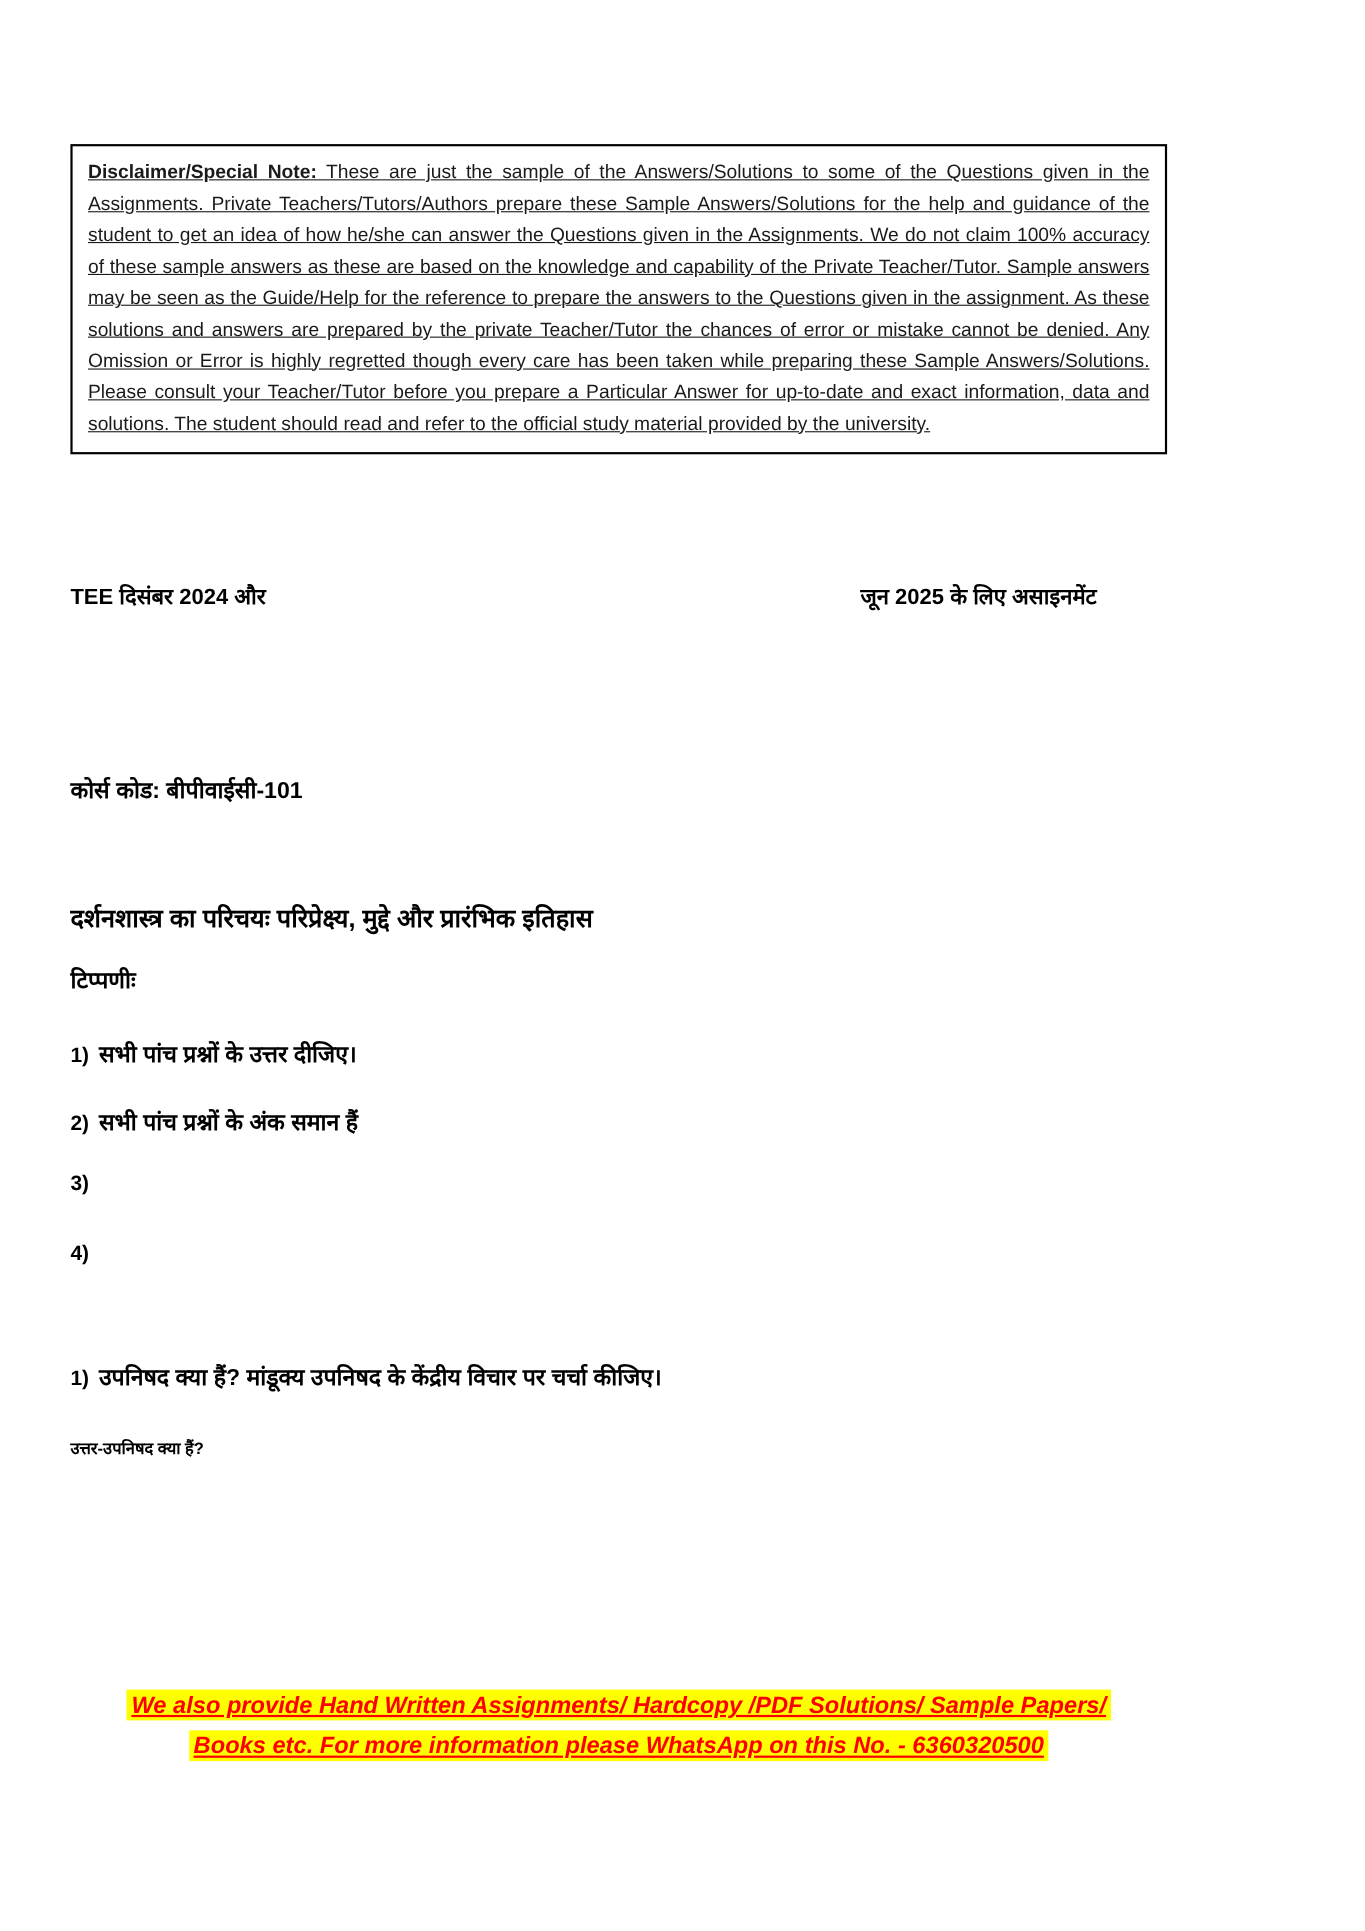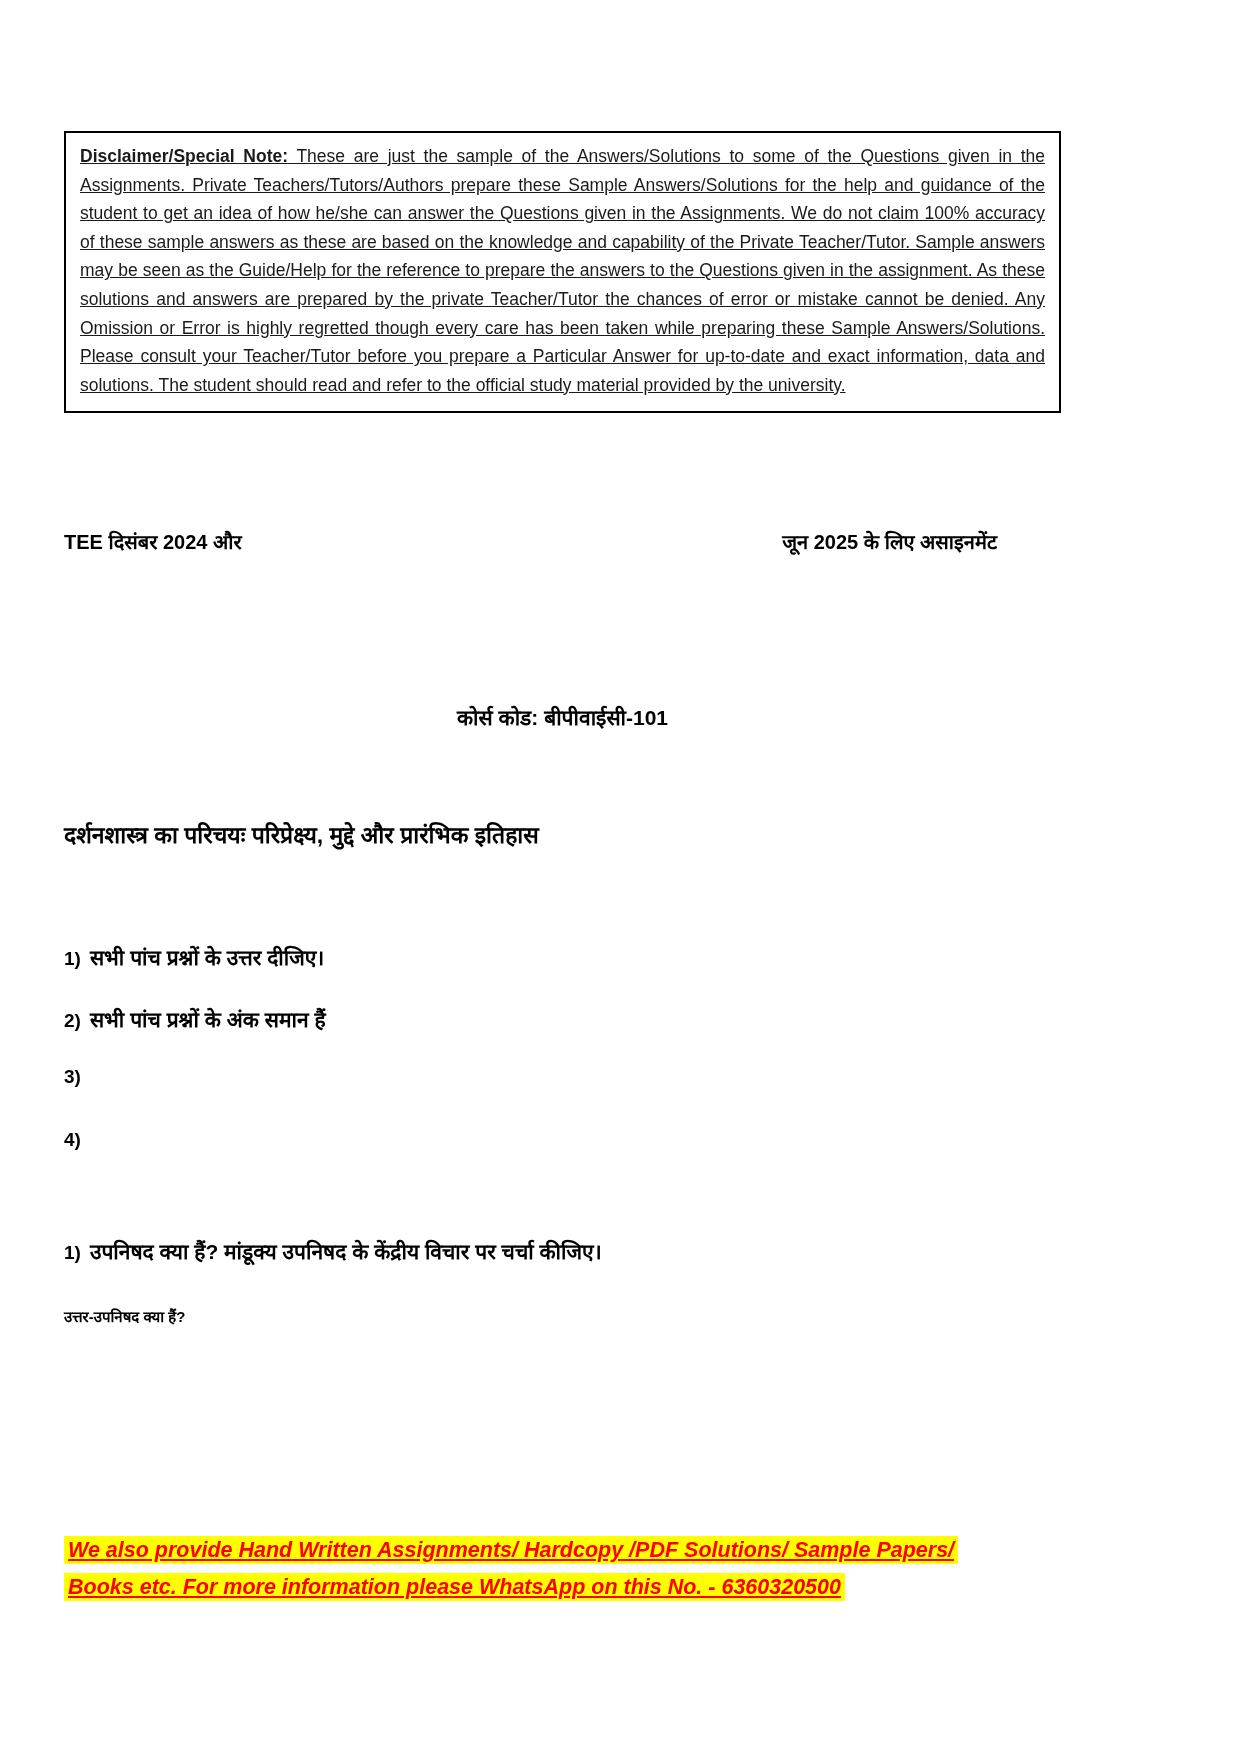--- a/index.html
+++ b/index.html
@@ -30,21 +30,21 @@
 
   .hline { position:absolute; width:100%; display:flex; justify-content:space-between; font-weight:bold; font-size:20px; }
   .hline1 { top:528px;justify-content:space-between; }
   .hline2 { top:590px; }
   .hline1 .right { margin-right:64px; }
   .hline2 .left  { margin-left:130px; }
   .hline2 .right { margin-right:52px; }
 
   .course-code {
     position:absolute; top:703px; width:100%;
-    text-align:center; font-weight:bold; font-size:21px;
+    font-weight:bold; font-size:21px;
   }
 
   .section-title {
     position:absolute; top:818px; width:100%;
     font-weight:bold; font-size:23px;
   }
   .notes-label {
     position:absolute; top:876px; width:100%;
     font-weight:bold; font-size:21px;
   }
@@ -66,20 +66,21 @@
   }
   .question-row .num { margin-right:9px; font-size:19px; }
 
   .answer-lead {
     position:absolute; top:1306px; width:100%;
     font-weight:bold; font-size:15px;
   }
 
   .footer {
     position:absolute; top:1532px; width:100%;
+    text-align:center;
     font-weight:bold; font-style:italic;
     font-size:21.5px;
     line-height:37px;
   }
   .footer .hl {
     background:#ffff00;
     color:#ff0000;
     text-decoration:underline;
     padding:2px 4px;
   }
@@ -97,20 +98,21 @@
     <div class="hline hline1">
       <span class="left">TEE दिसंबर 2024 और</span>
       <span class="right">जून 2025 के लिए असाइनमेंट</span>
     </div>
 
 
     <div class="course-code">कोर्स कोड: बीपीवाईसी-101</div>
 
     <div class="section-title">दर्शनशास्त्र का परिचयः परिप्रेक्ष्य, मुद्दे और प्रारंभिक इतिहास</div>
 
+    <div class="notes-label">टिप्पणीः</div>
 
     <div class="note-row note-1">
       <span class="num">1)</span>
       <span class="txt">सभी पांच प्रश्नों के उत्तर दीजिए।</span>
     </div>
     <div class="note-row note-2">
       <span class="num">2)</span>
       <span class="txt">सभी पांच प्रश्नों के अंक समान हैं</span>
     </div>
     <div class="note-row note-3">

